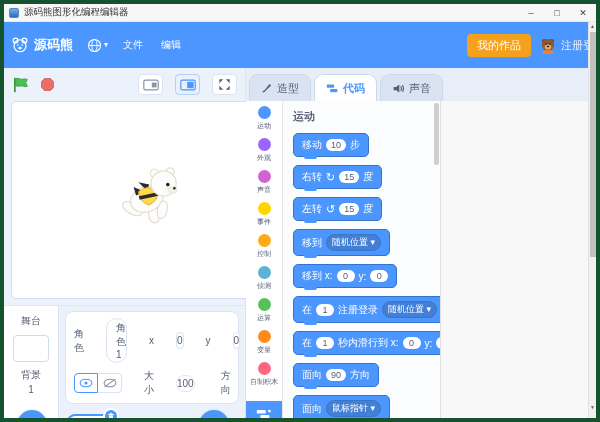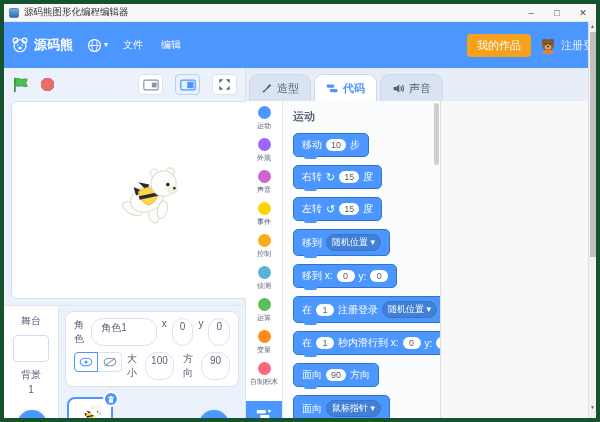--- a/index.html
+++ b/index.html
@@ -37,21 +37,21 @@
   .size-btn.sel{border-color:#b3d0f5;background:#e9f1fc;}
   .stage-box{margin:0 7px;width:265px;height:198px;background:#fff;border:1px solid #d4e0f0;border-radius:6px;position:relative;overflow:hidden;flex:none;}
   .stage-sprite{position:absolute;left:100px;top:55px;width:72px;height:72px;}
 
   .sprite-area{flex:1;display:flex;border-top:1px solid #dde7f5;overflow:hidden;position:relative;margin-top:6px;}
   .stage-col{width:55px;background:#fff;border-right:1px solid #d9e3f2;text-align:center;padding-top:8px;font-size:10px;color:#575e75;position:relative;flex:none;}
   .stage-thumb{width:36px;height:27px;margin:7px auto 6px auto;background:#fff;border:1px solid #d0dcec;border-radius:4px;}
   .backdrop-count{margin-top:2px;font-size:10px;color:#575e75;}
   .sprite-col{flex:1;display:flex;flex-direction:column;padding:5px 6px 0 6px;gap:5px;overflow:hidden;}
   .info-card{background:#fff;border:1px solid #d9e3f2;border-radius:8px;padding:6px 8px;display:flex;flex-direction:column;gap:6px;flex:none;}
-  .irow{display:flex;gap:5px;font-size:10px;color:#575e75;}
+  .irow{display:flex;align-items:center;gap:22px;font-size:10px;color:#575e75;}
   .pill{border:1px solid #dbe3ef;border-radius:12px;background:#fff;padding:2px 0;text-align:center;font-size:10px;color:#575e75;}
   .pill.name{width:100px;text-align:left;padding-left:9px;}
   .pill.xy{width:34px;}
   .pill.big{width:44px;}
   .eye-group{display:flex;}
   .eye-btn{width:24px;height:20px;border:1px solid #d9e3f2;background:#fff;display:flex;align-items:center;justify-content:center;color:#8a94a8;cursor:pointer;}
   .eye-btn.on{border-color:#4c97ff;color:#4c97ff;border-radius:4px 0 0 4px;}
   .eye-btn.off{border-left:none;border-radius:0 4px 4px 0;}
   .sprite-list{flex:1;position:relative;}
   .sprite-card{position:absolute;left:2px;top:5px;width:46px;height:48px;background:#fff;border:2px solid #4c97ff;border-radius:8px;cursor:pointer;}

